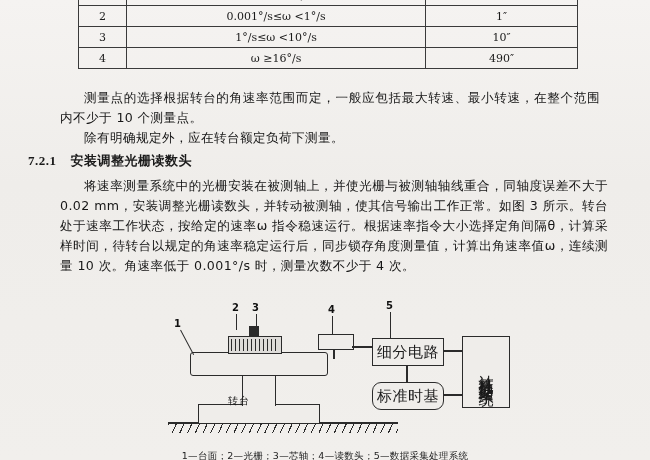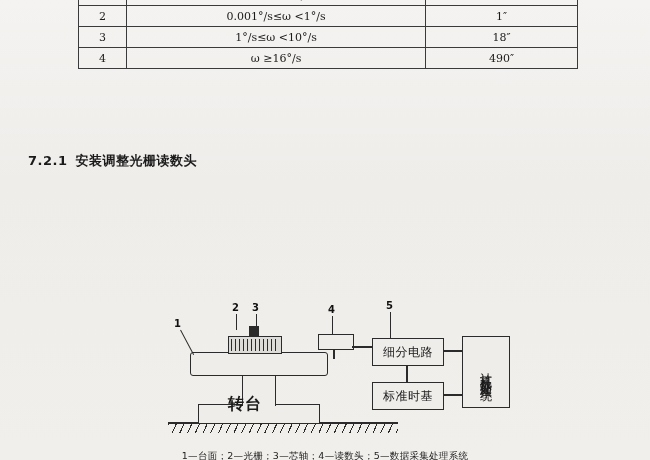--- a/index.html
+++ b/index.html
@@ -40,21 +40,21 @@
     letter-spacing:.4px;
     color:#161616;
     text-align:justify;
   }
   .p1{left:60px;top:88px;width:540px;text-indent:24px;}
   .p2{left:60px;top:128px;width:540px;text-indent:24px;}
   .h3{
     position:absolute;left:28px;top:152px;
     font-size:13px;font-weight:bold;letter-spacing:.5px;
   }
-  .h3 .num{margin-right:8px;}
+  .h3 .num{margin-right:14px;font-family:Liberation Serif, serif;}
   .p3{left:60px;top:176px;width:548px;text-indent:24px;}
   
   .fig{
     position:absolute;left:150px;top:300px;width:360px;height:140px;
   }
   .ground{
     position:absolute;left:18px;top:122px;width:230px;height:2px;background:#2b2b2b;
   }
   .hatch{
     position:absolute;left:18px;top:124px;width:230px;height:9px;
@@ -66,21 +66,21 @@
   }
   .col{
     position:absolute;left:92px;top:72px;width:32px;height:34px;
     border-left:1.6px solid #2b2b2b;border-right:1.6px solid #2b2b2b;background:#efedea;
   }
   .turntable{
     position:absolute;left:40px;top:52px;width:136px;height:22px;
     border:1.6px solid #2b2b2b;border-radius:3px;background:#efedea;
   }
   .tt-label{
-    position:absolute;left:78px;top:94px;font-size:16px;font-weight:bold;
+    position:absolute;left:78px;top:94px;font-size:10px;font-weight:normal;
     font-family:"DejaVu Sans","Liberation Sans",sans-serif;letter-spacing:1px;
   }
   .grating{
     position:absolute;left:78px;top:36px;width:52px;height:16px;
     border:1.4px solid #2b2b2b;background:#dedcd9;
   }
   .grating:before{
     content:"";position:absolute;inset:2px;
     background:repeating-linear-gradient(90deg,#2b2b2b 0 1px,transparent 1px 4px);
   }
@@ -89,26 +89,26 @@
   }
   .reader{
     position:absolute;left:168px;top:34px;width:34px;height:14px;
     border:1.5px solid #2b2b2b;background:#efedea;
   }
   .reader:after{
     content:"";position:absolute;left:14px;top:14px;width:2px;height:10px;background:#2b2b2b;
   }
   .box{
     position:absolute;border:1.6px solid #2b2b2b;background:#efedea;
-    font-size:12px;line-height:12px;text-align:center;
+    font-size:15px;line-height:12px;text-align:center;
     display:flex;align-items:center;justify-content:center;
     font-family:"DejaVu Sans","Liberation Sans",sans-serif;letter-spacing:.5px;
   }
   .b-subdiv{left:222px;top:38px;width:70px;height:26px;}
-  .b-clock{left:222px;top:82px;width:70px;height:26px;}
+  .b-clock{left:222px;top:82px;width:70px;height:26px;border-radius:9px;}
   .b-comp{left:312px;top:36px;width:46px;height:70px;}
   .b-comp span{writing-mode:vertical-rl;text-orientation:upright;line-height:18px;letter-spacing:2px;}
   .ln{position:absolute;background:#2b2b2b;}
   .fig-cap{
     position:absolute;left:0;top:432px;width:650px;text-align:center;
     font-size:12px;font-weight:bold;letter-spacing:.5px;
   }
   .fig-note{
     position:absolute;left:0;top:450px;width:650px;text-align:center;
     font-size:9.5px;letter-spacing:.3px;color:#222;
@@ -130,35 +130,38 @@
         <td class="c-val">0.2″</td>
       </tr>
       <tr>
         <td class="c-no">2</td>
         <td class="c-rng">0.001°/s≤ω &lt;1°/s</td>
         <td class="c-val">1″</td>
       </tr>
       <tr>
         <td class="c-no">3</td>
         <td class="c-rng">1°/s≤ω &lt;10°/s</td>
-        <td class="c-val">18″</td>
+        <td class="c-val">10″</td>
       </tr>
       <tr>
         <td class="c-no">4</td>
         <td class="c-rng">ω ≥16°/s</td>
         <td class="c-val">490″</td>
       </tr>
     </tbody>
   </table>
 
+  <div class="para p1">测量点的选择根据转台的角速率范围而定，一般应包括最大转速、最小转速，在整个范围内不少于 10 个测量点。</div>
+  <div class="para p2">除有明确规定外，应在转台额定负荷下测量。</div>
 
   <div class="h3">
     <span class="num">7.2.1</span><span>安装调整光栅读数头</span>
   </div>
 
+  <div class="para p3">将速率测量系统中的光栅安装在被测轴上，并使光栅与被测轴轴线重合，同轴度误差不大于 0.02 mm，安装调整光栅读数头，并转动被测轴，使其信号输出工作正常。如图 3 所示。转台处于速率工作状态，按给定的速率ω 指令稳速运行。根据速率指令大小选择定角间隔θ，计算采样时间，待转台以规定的角速率稳定运行后，同步锁存角度测量值，计算出角速率值ω，连续测量 10 次。角速率低于 0.001°/s 时，测量次数不少于 4 次。</div>
 
   <div class="fig">
 
     <div class="hatch"></div>
     <div class="ground"></div>
     <div class="base"></div>
     <div class="col"></div>
     <div class="turntable"></div>
     <div class="tt-label">转台</div>
 

